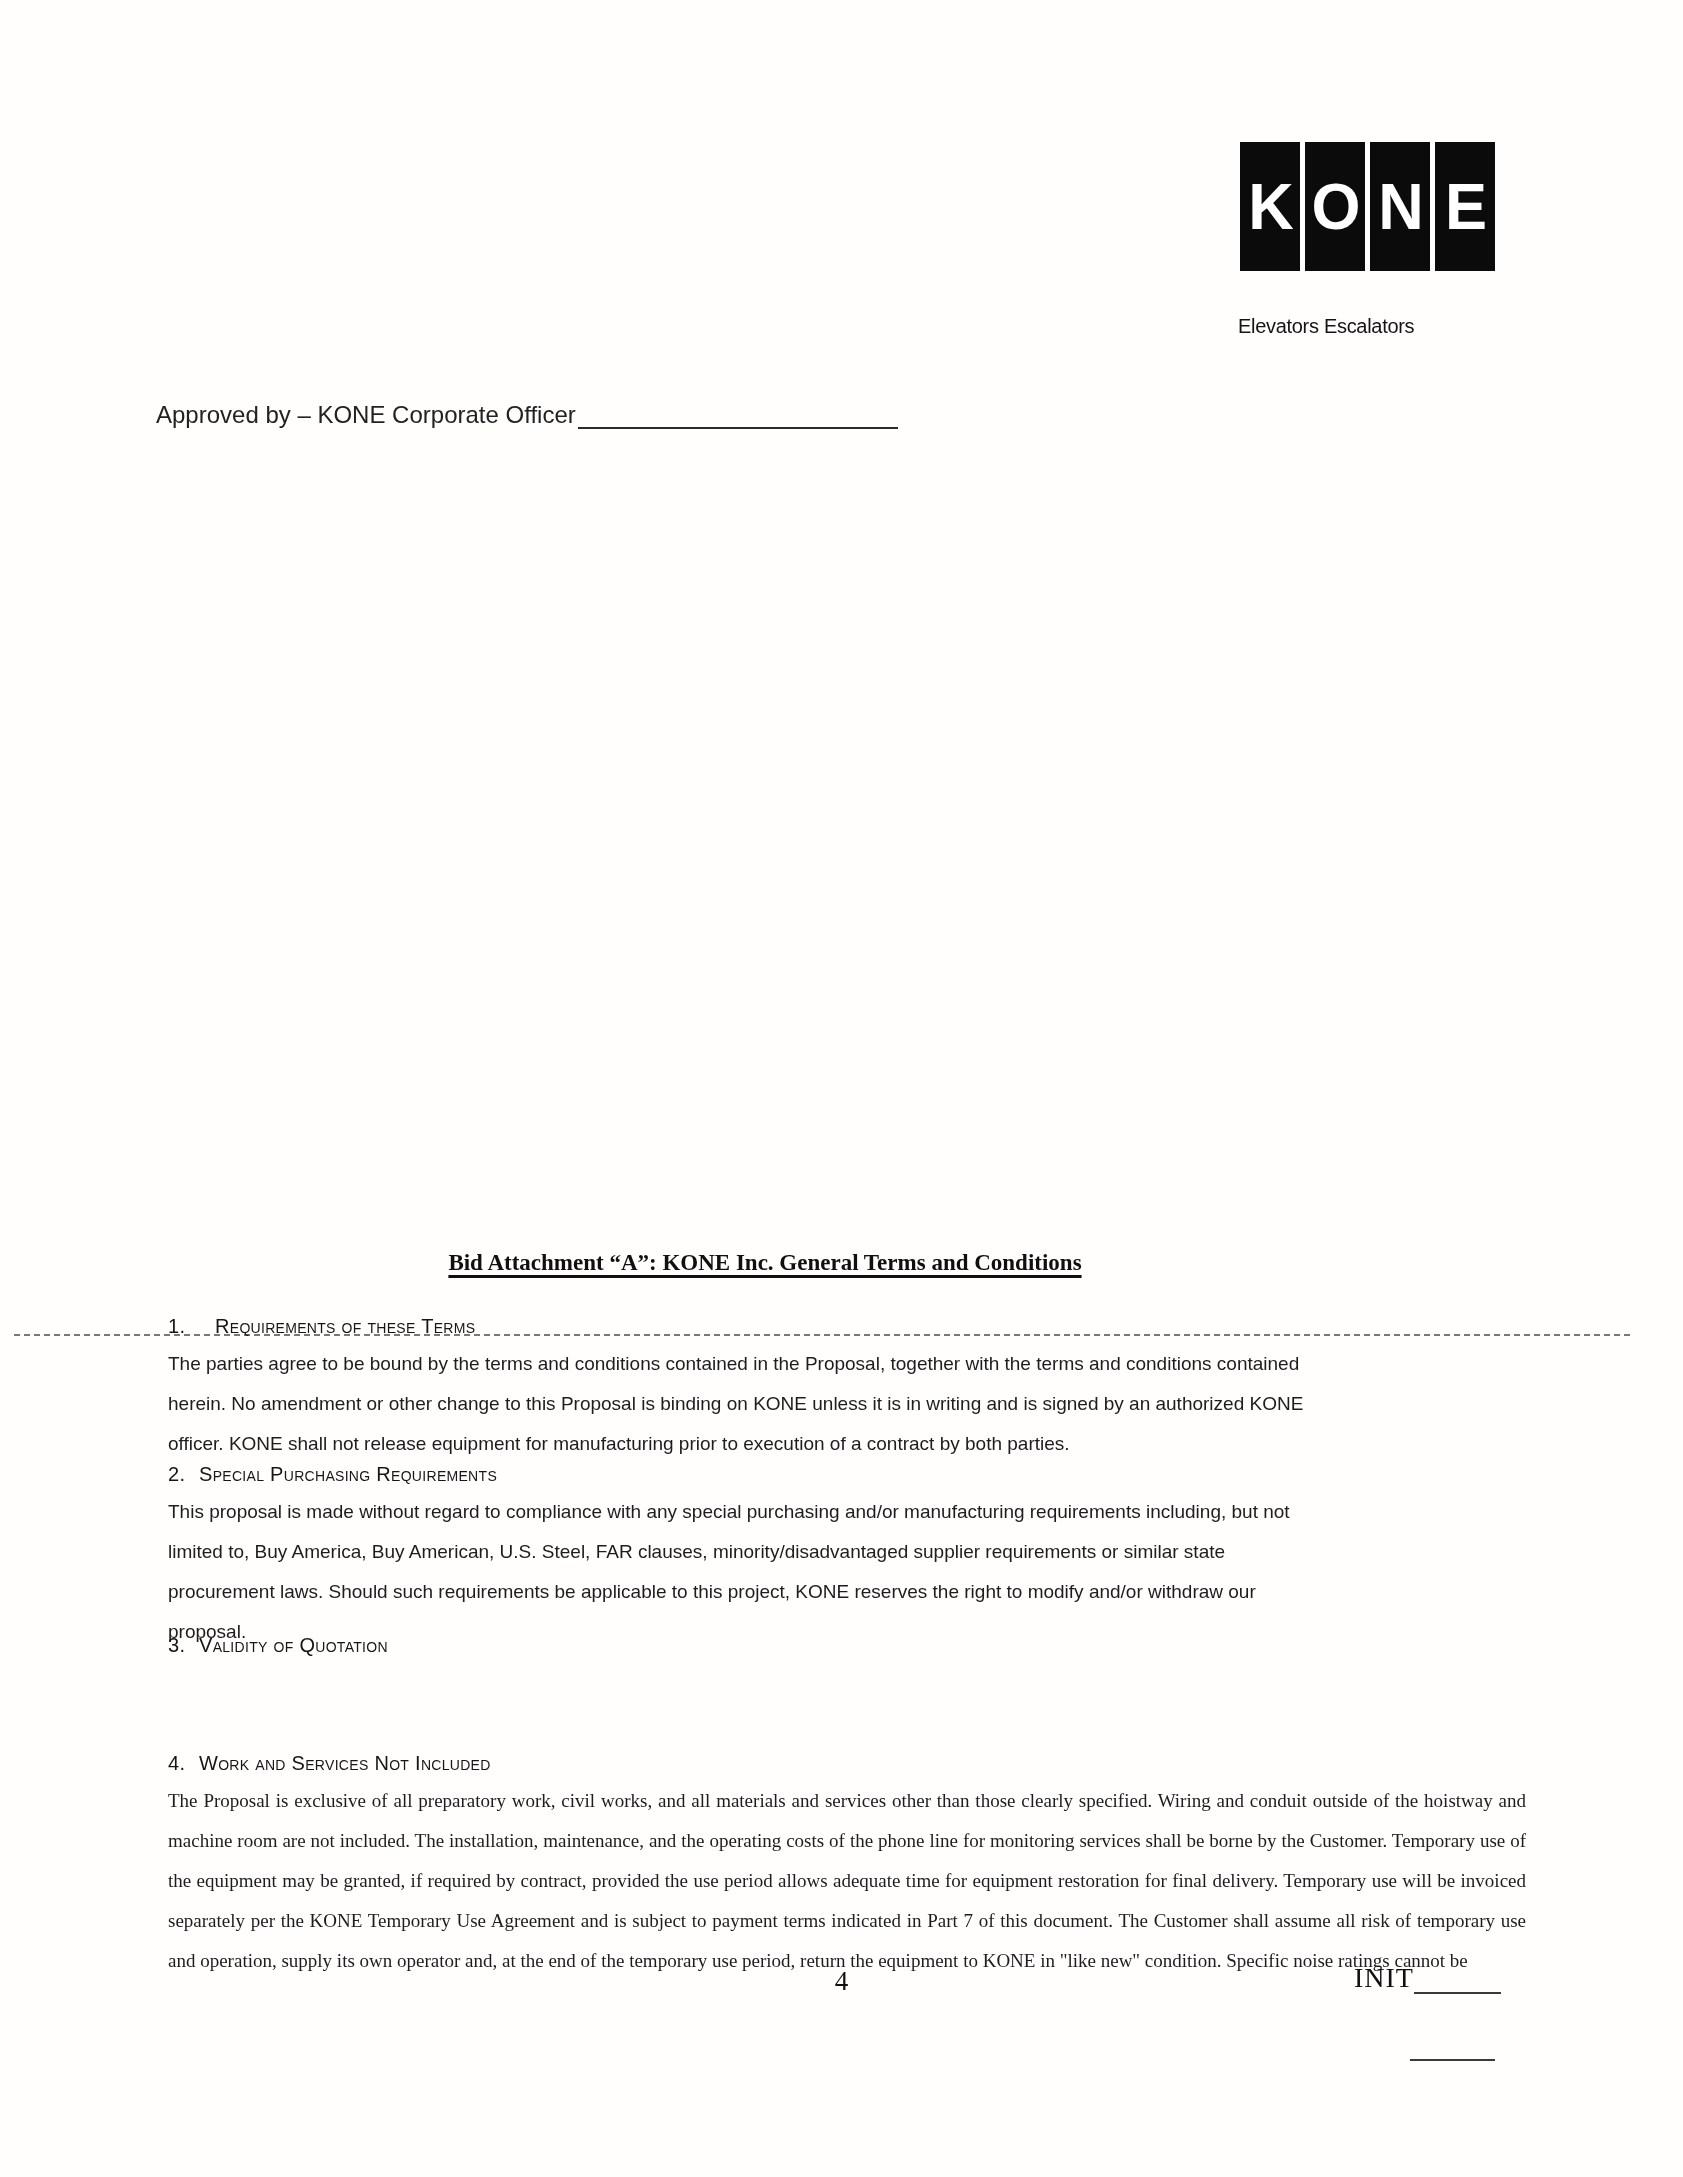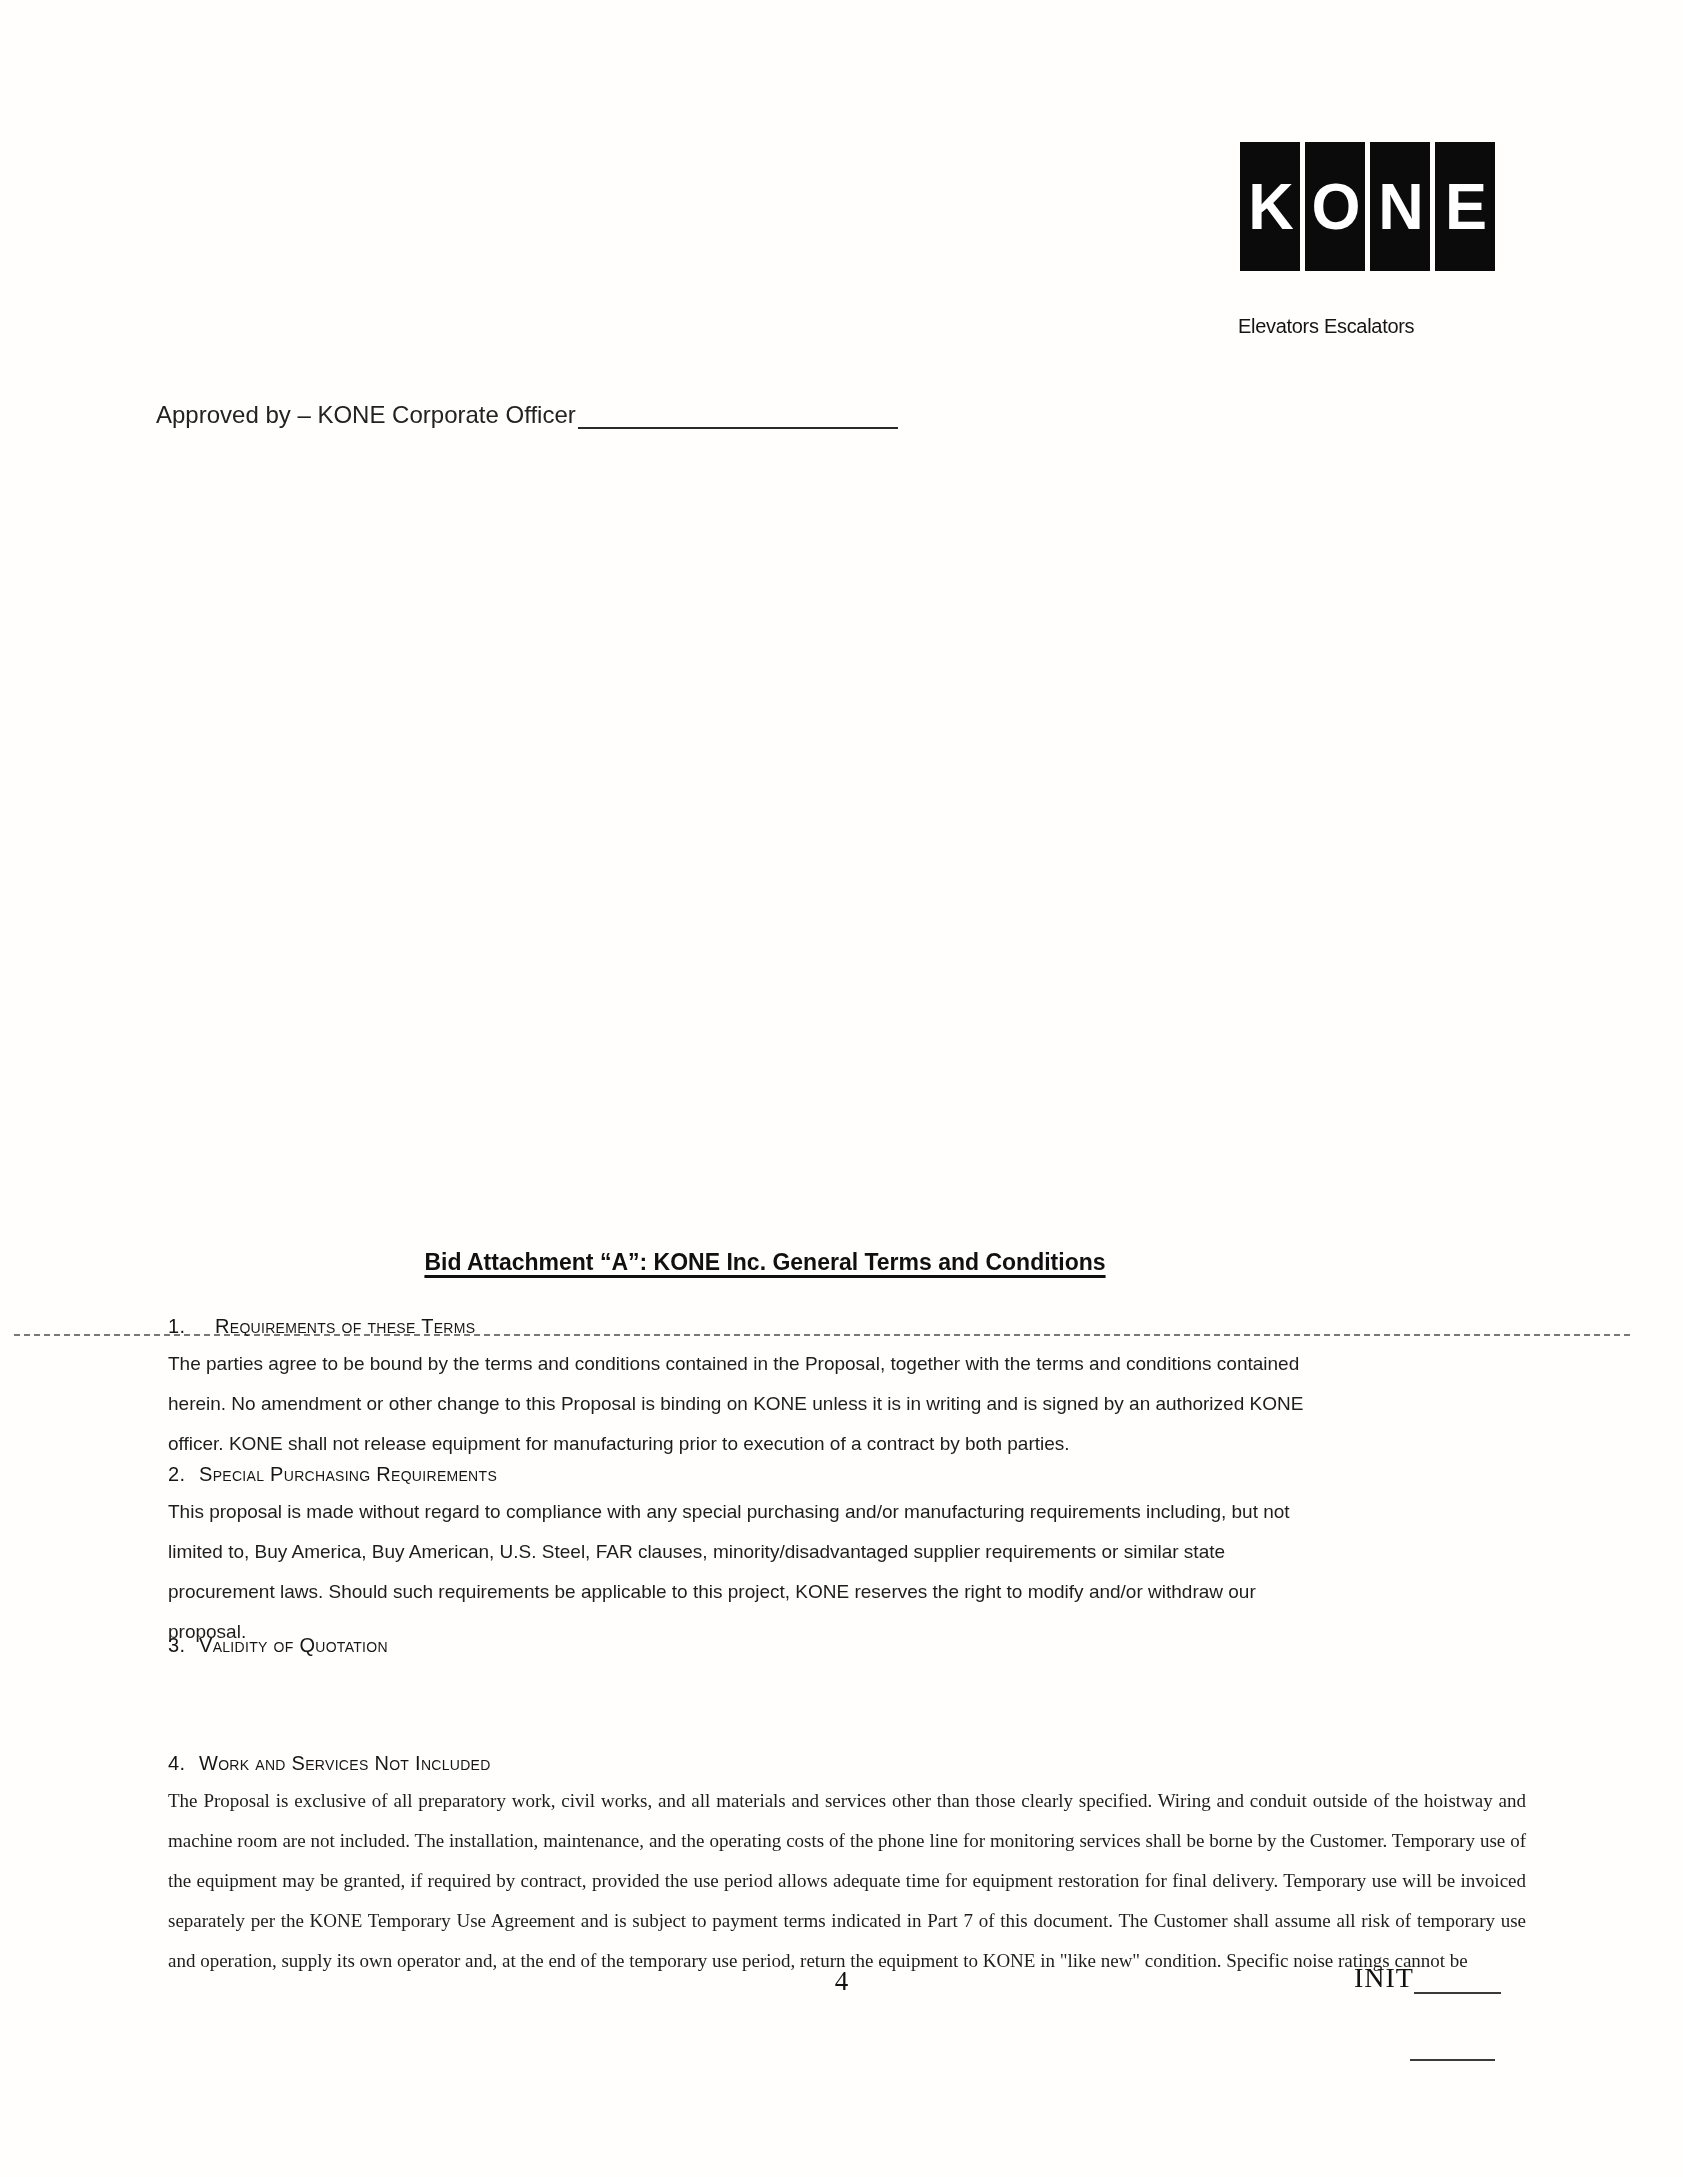--- a/index.html
+++ b/index.html
@@ -13,21 +13,21 @@
   .logo .tile { width:60px; height:129px; background:#0b0b0b; display:flex; align-items:center; justify-content:center; }
   .logo .tile .glyph { color:#ffffff; font-weight:bold; font-size:63px; letter-spacing:-2px; transform:scaleY(1.02); }
   .tagline { position:absolute; left:1238px; top:315px; width:259px; font-size:20px; letter-spacing:-0.3px; color:#141414; white-space:nowrap; }
 
   
   .approval { position:absolute; left:156px; top:401px; display:flex; align-items:flex-start; font-size:24px; color:#222; }
   .approval .sig-line { display:inline-block; width:320px; height:26px; border-bottom:2px solid #2a2a2a; margin-left:2px; }
 
   
   .doc-title { position:absolute; left:0; top:1249px; width:1530px; text-align:center; font-size:23px; font-weight:bold; color:#101010; }
-  .doc-title .underlined { text-decoration:underline; text-decoration-thickness:2.5px; text-underline-offset:5px; }
+  .doc-title .underlined { text-decoration:underline; text-decoration-thickness:2.5px; text-underline-offset:5px;font-family:Liberation Serif, serif; }
 
   
   .artifact-line { position:absolute; left:14px; top:1334px; width:1616px; border-top:2px dashed #4c4c4c; opacity:0.75; }
 
   
   .sec { position:absolute; left:168px; }
   .sec .head { display:flex; align-items:baseline; font-size:20px; letter-spacing:0.3px; color:#161616; }
   .sec .num { flex:none; width:31px; }
   .sec .head .title-sc { font-variant:small-caps; }
   .sec .body { margin-top:6px; font-size:19px; line-height:40px; color:#1d1d1d; }

